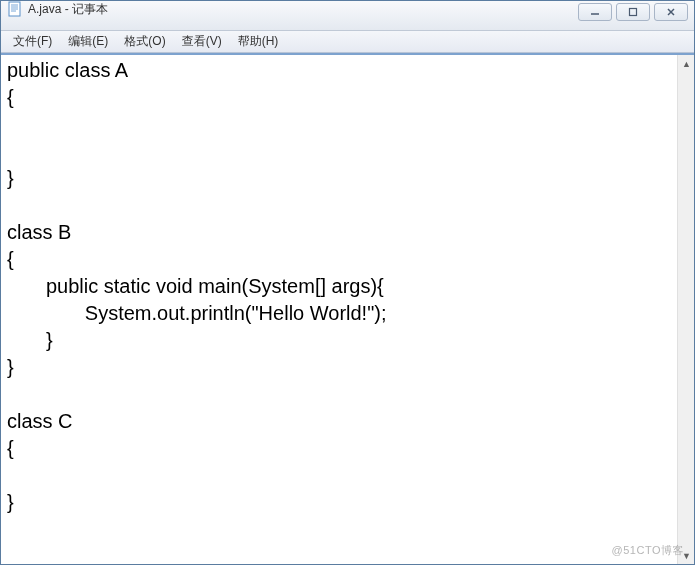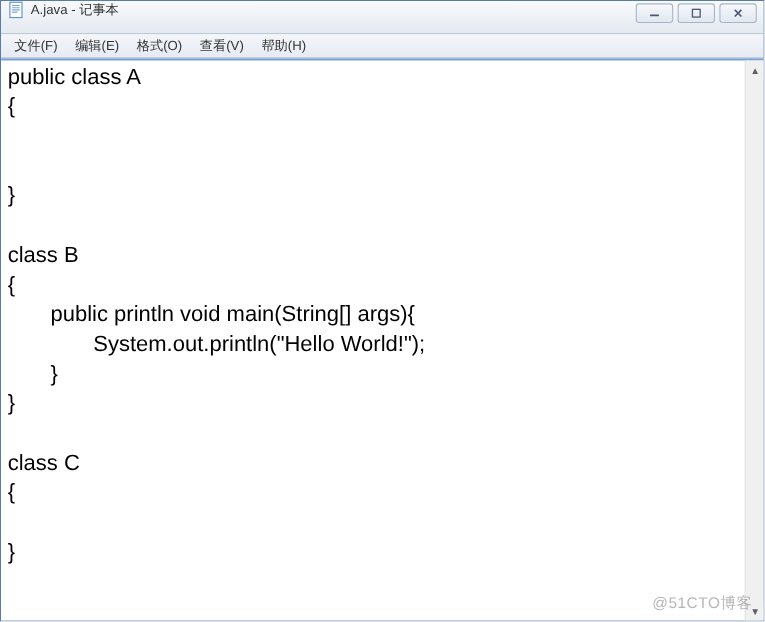--- a/index.html
+++ b/index.html
@@ -126,21 +126,21 @@
       top: 0;
     }
     .scroll-arrow.down {
       position: absolute;
       bottom: 0;
     }
     .watermark {
       position: absolute;
       right: 10px;
       bottom: 6px;
-      font-size: 14px;
+      font-size: 11px;
       color: rgba(120, 120, 120, 0.55);
       letter-spacing: 0.5px;
       pointer-events: none;
     }
   </style>
 </head>
 <body>
 
 <div class="window">
 
@@ -185,21 +185,21 @@
 
   <div class="editor-wrap">
     <div class="editor" contenteditable="true" style="">public class A
 {
 
 
 }
 
 class B
 {
-       public println void main(String[] args){
+       public static void main(System[] args){
               System.out.println("Hello World!");
        }
 }
 
 class C
 {
 
 }</div>
     <div class="scrollbar-v">
       <div class="scroll-arrow up">▲</div>

